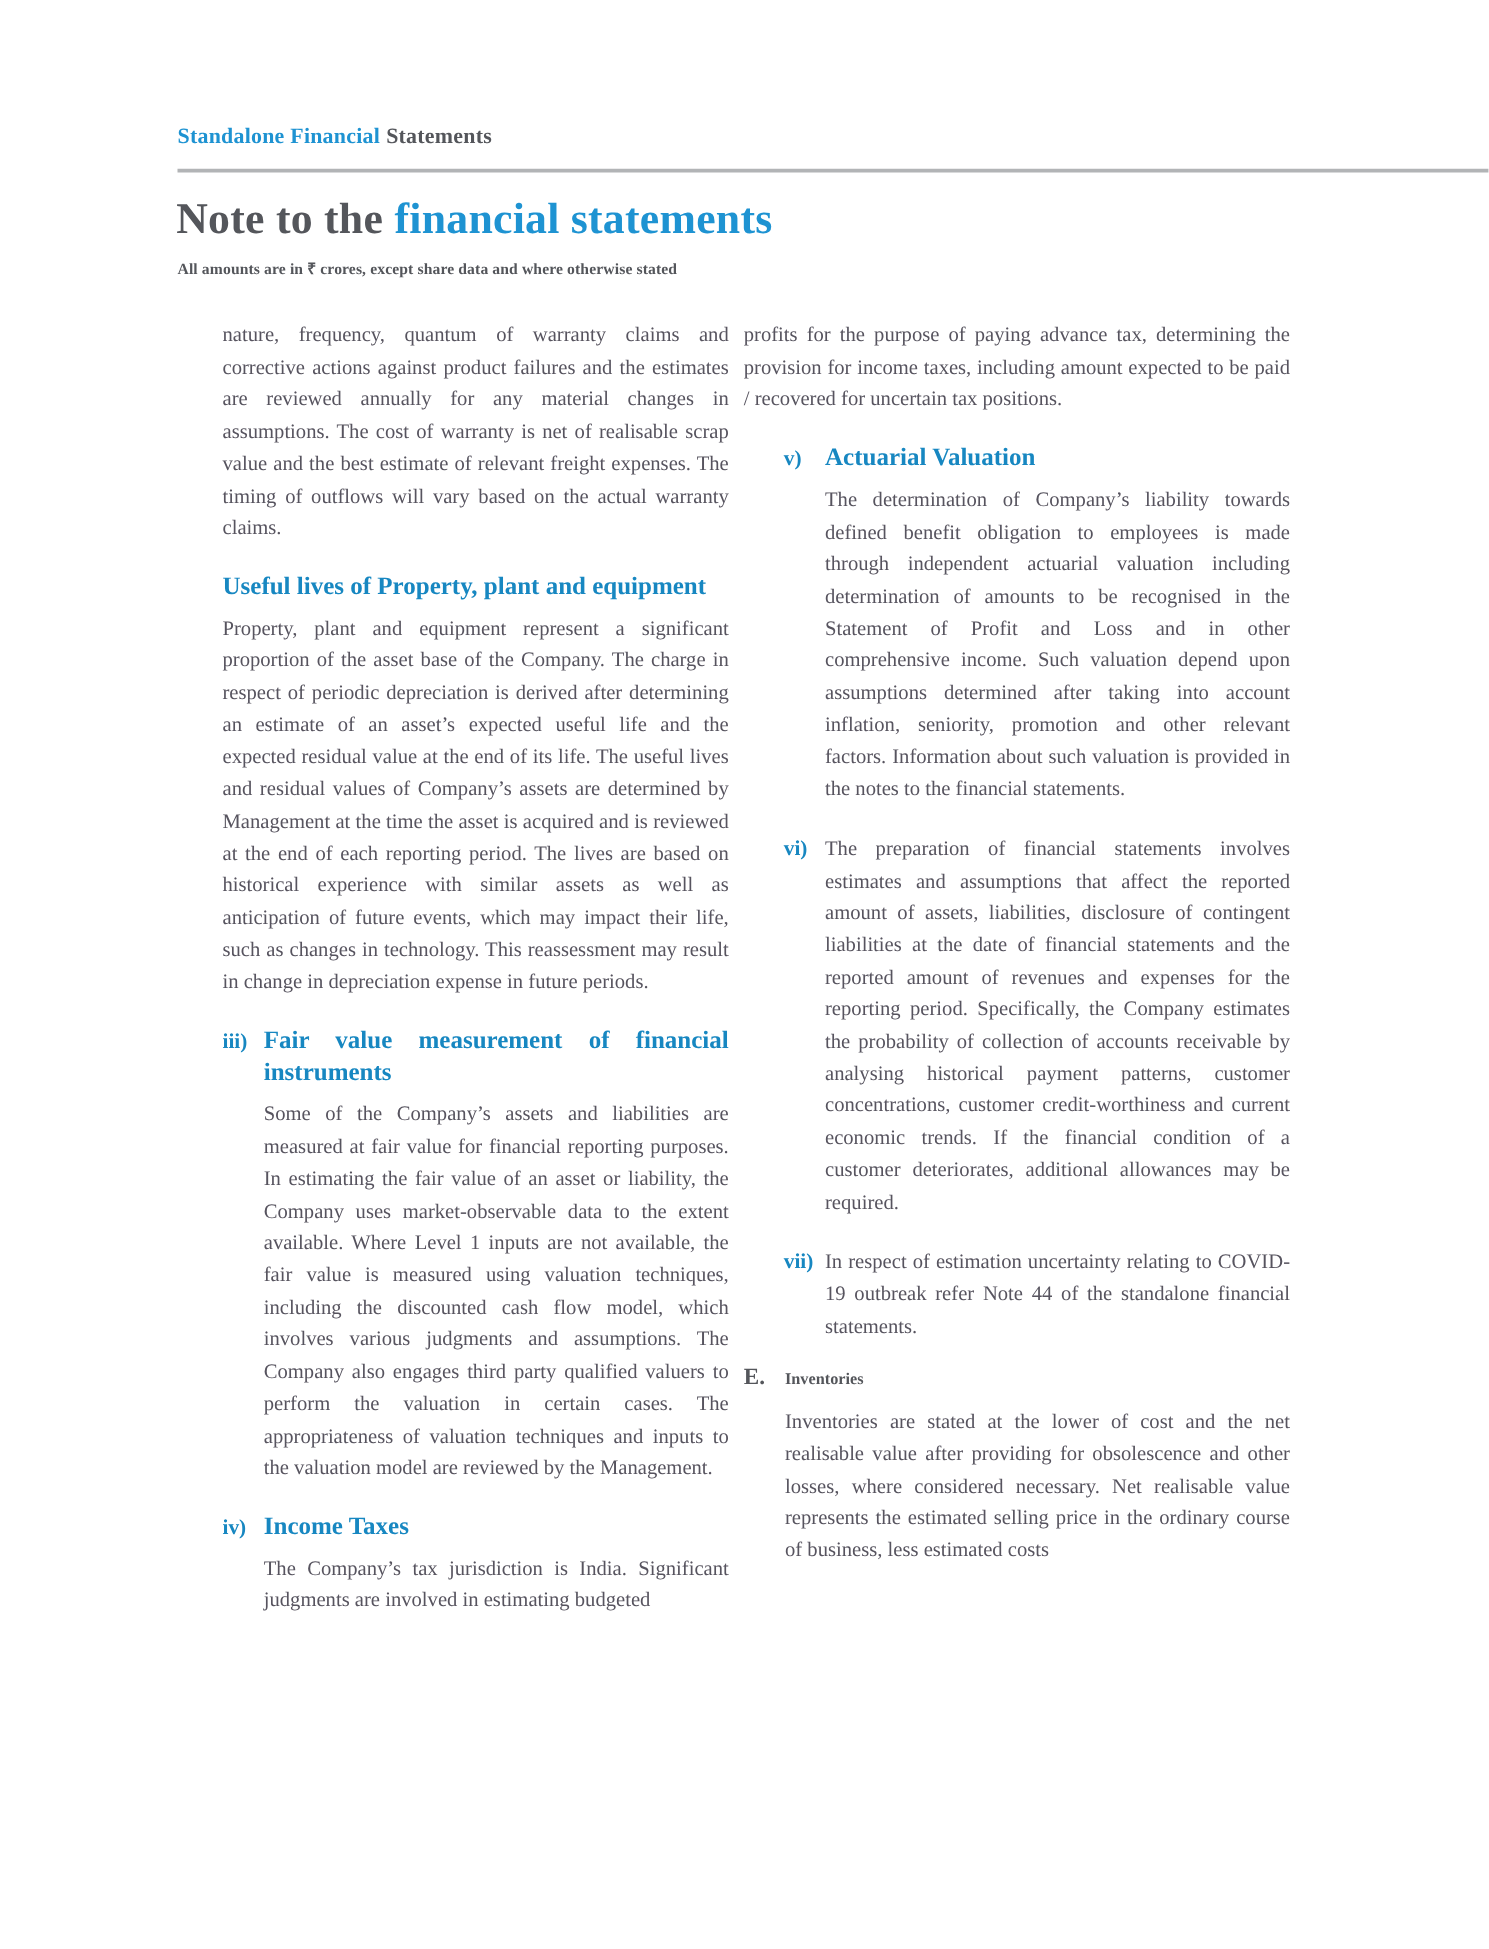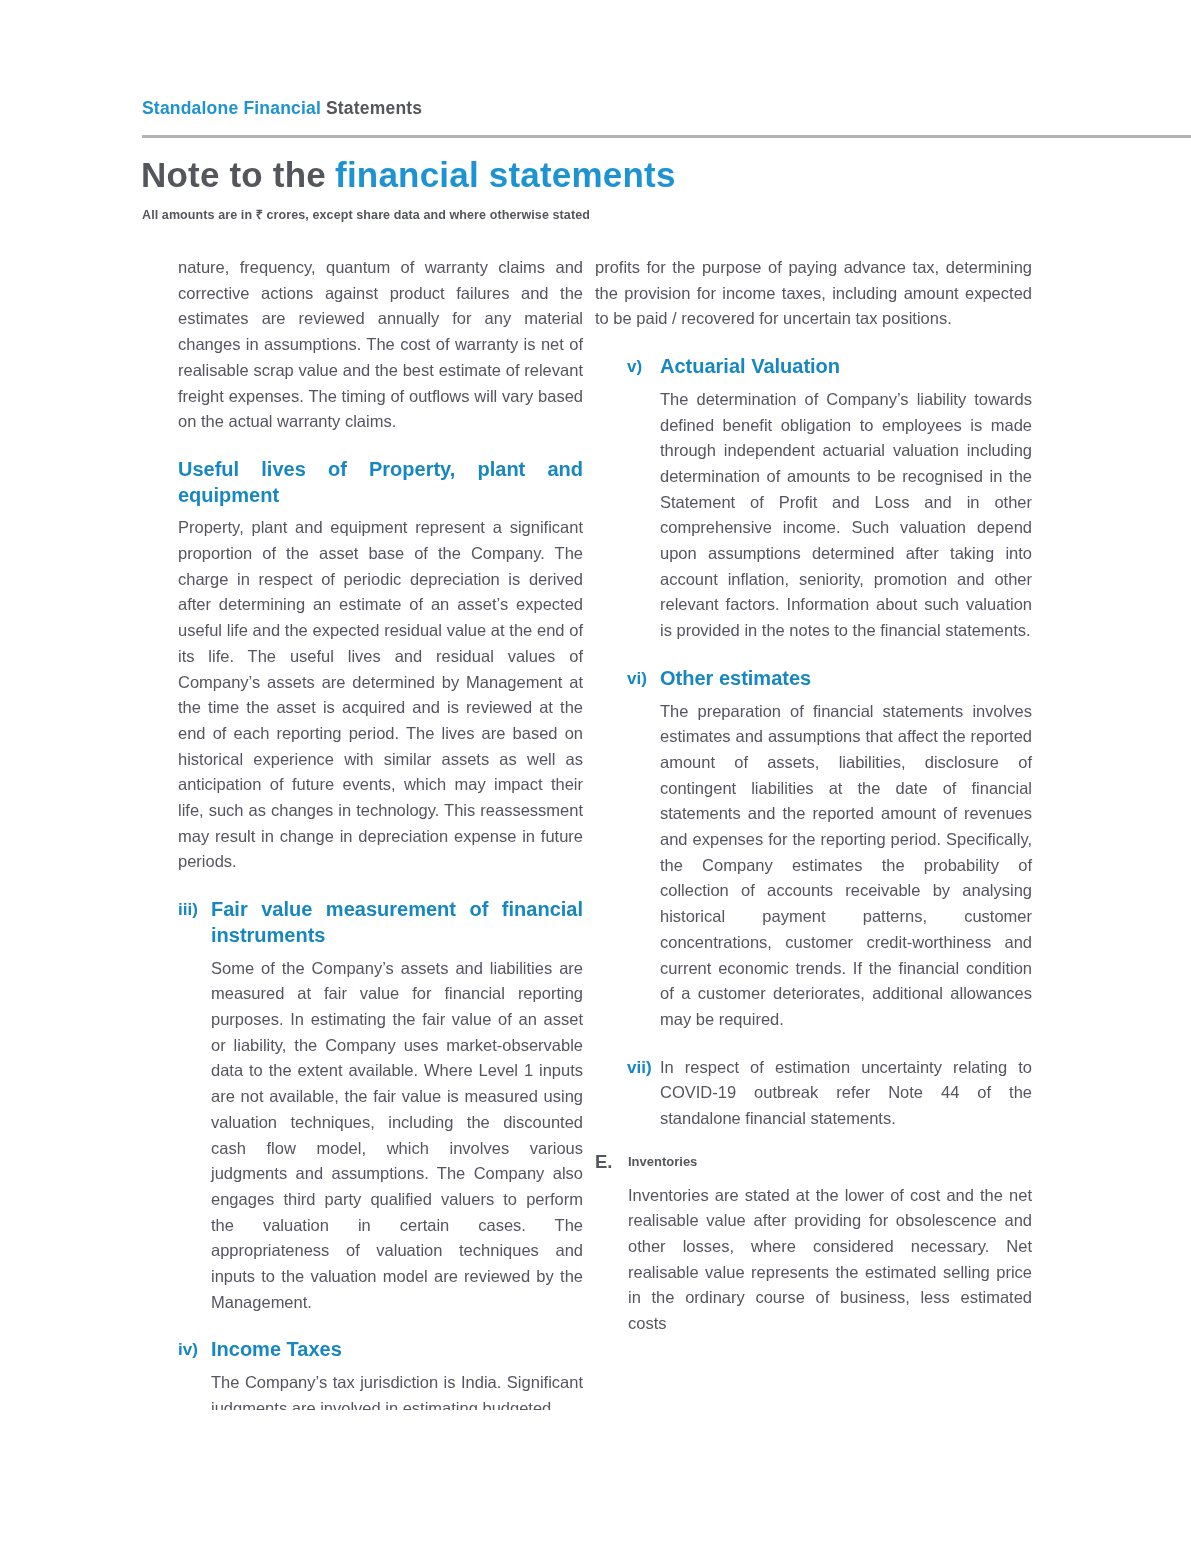--- a/index.html
+++ b/index.html
@@ -9,21 +9,21 @@
     --body-gray:#57545F;
     --rule-gray:#B2B4B6;
   }
   *{box-sizing:border-box;}
   html,body{margin:0;padding:0;background:#ffffff;}
   .page{
     position:relative;
     width:1191px;
     height:1410px;
     background:#ffffff;
-    font-family:Liberation Sans, sans-serif;
+    font-family:Liberation Serif, serif;
     overflow:hidden;
   }
   
   .doc-header{
     position:absolute; left:142px; top:98px;
     font-size:17.5px; font-weight:700; letter-spacing:.2px;
   }
   .doc-header .hl{color:var(--blue-accent);}
   .doc-header .rest{color:var(--dark-gray); margin-left:.28em;}
   .rule{
@@ -133,21 +133,20 @@
         <div class="label">v)</div>
         <div class="content">
           <h3>Actuarial Valuation</h3>
           <p class="para" style="margin:0">The determination of Company’s liability towards defined benefit obligation to employees is made through independent actuarial valuation including determination of amounts to be recognised in the Statement of Profit and Loss and in other comprehensive income. Such valuation depend upon assumptions determined after taking into account inflation, seniority, promotion and other relevant factors. Information about such valuation is provided in the notes to the financial statements.</p>
         </div>
       </div>
 
       <div class="section indent-32">
         <div class="label">vi)</div>
         <div class="content">
-          <h3>Other estimates</h3>
           <p class="para" style="margin:0">The preparation of financial statements involves estimates and assumptions that affect the reported amount of assets, liabilities, disclosure of contingent liabilities at the date of financial statements and the reported amount of revenues and expenses for the reporting period. Specifically, the Company estimates the probability of collection of accounts receivable by analysing historical payment patterns, customer concentrations, customer credit-worthiness and current economic trends. If the financial condition of a customer deteriorates, additional allowances may be required.</p>
         </div>
       </div>
 
       <div class="section indent-32">
         <div class="label">vii)</div>
         <div class="content">
           <p class="para" style="margin:0">In respect of estimation uncertainty relating to COVID-19 outbreak refer Note 44 of the standalone financial statements.</p>
         </div>
       </div>

